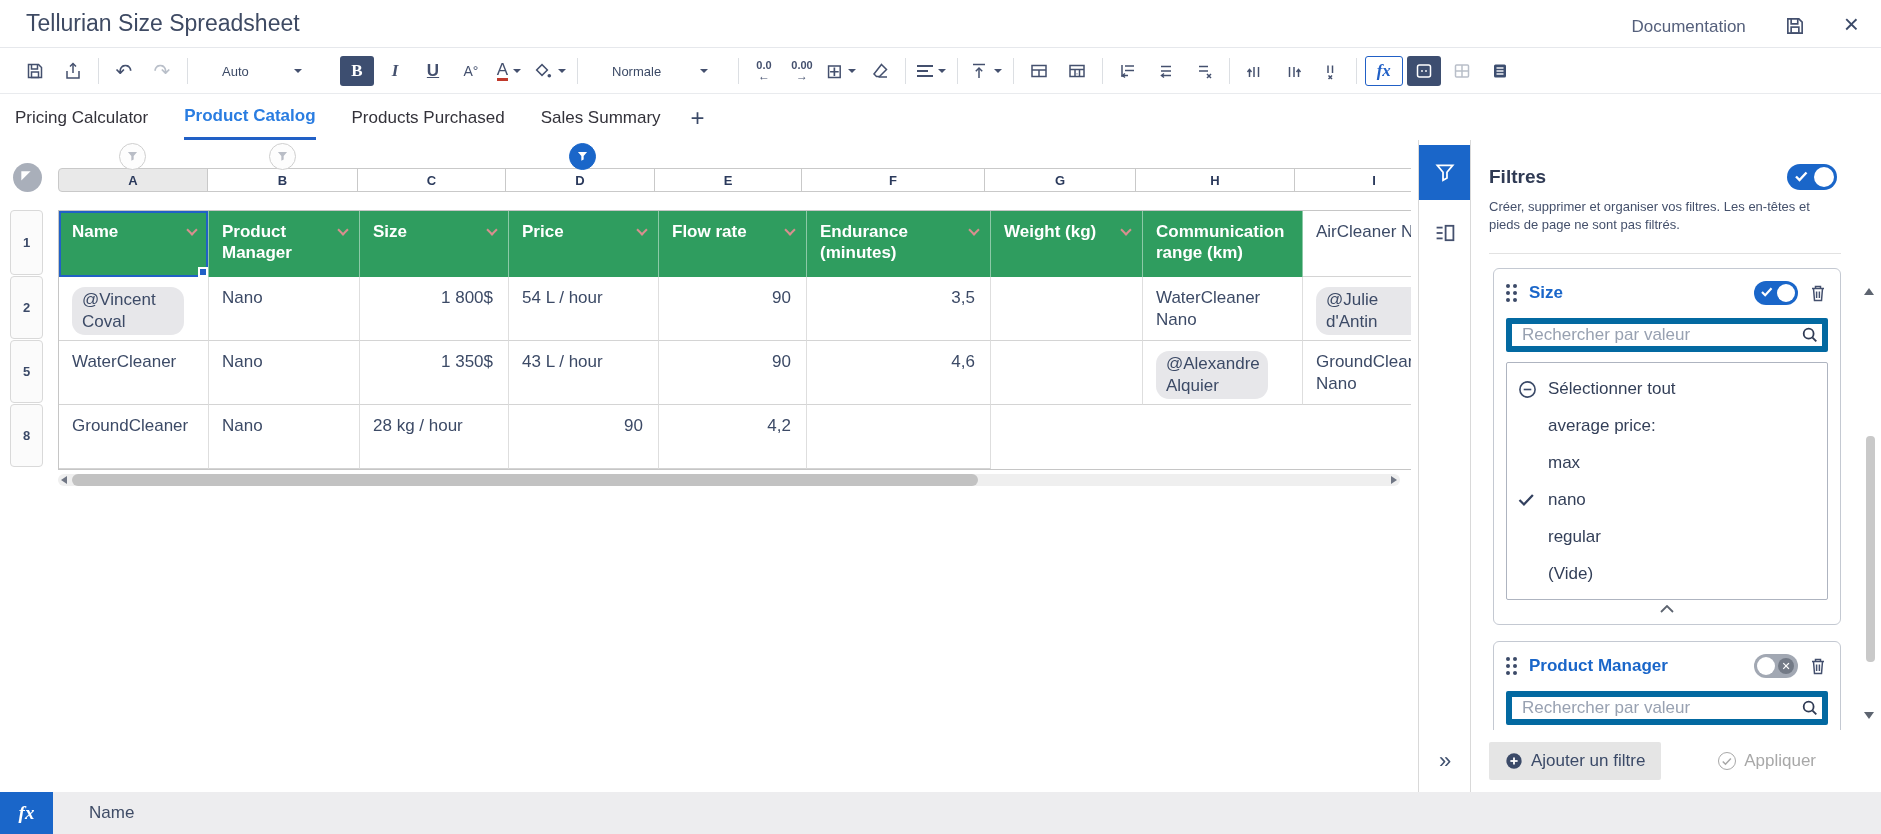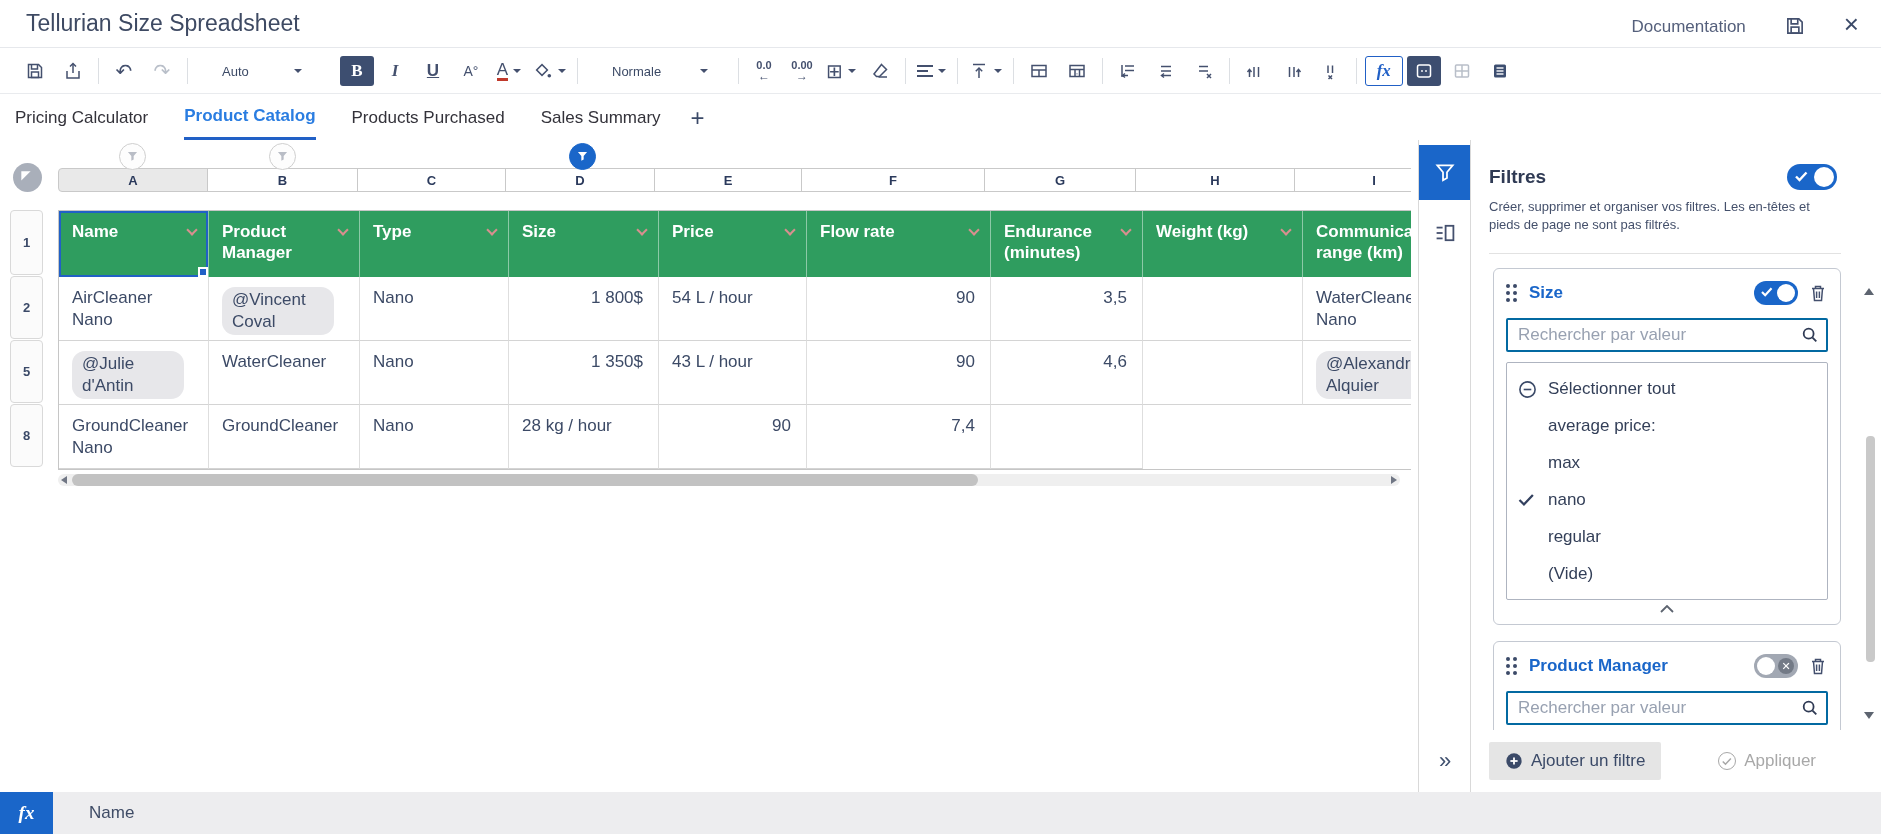--- a/index.html
+++ b/index.html
@@ -129,21 +129,21 @@
                         background:#737a86; color:#fff; font-size:11px; line-height:16px; text-align:center; }
 
   .cards { margin:14px 40px 0 22px; }
   .fcard { border:1px solid #c4c9d2; border-radius:6px; padding:12px 12px 6px; width:348px; background:#fff; }
   .fcard-head { display:flex; align-items:center; }
   .drag-dots { display:grid; grid-template-columns:4px 4px; grid-gap:3px; margin-right:12px; cursor:grab; }
   .drag-dots i { width:4px; height:4px; border-radius:50%; background:#3b4a68; }
   .fcard-title { font-size:17px; font-weight:bold; color:#1a66c9; flex:1; }
   .trash { margin-left:10px; cursor:pointer; display:flex; }
   .fsearch { position:relative; margin-top:13px; }
-  .fsearch input { width:100%; height:34px; border:2px solid #0369a1; border-radius:2px; padding:0 34px 0 10px;
+  .fsearch input { width:100%; height:34px; border:6px solid #0369a1; border-radius:2px; padding:0 34px 0 10px;
                    font-size:17px; color:#2f3a54; font-family:"Liberation Sans", sans-serif; outline:none; }
   .fsearch input::placeholder { color:#98a1b1; }
   .fsearch svg { position:absolute; right:9px; top:8px; }
   .flist { margin-top:10px; border:1px solid #aeb4c0; border-radius:2px; padding:8px 0 6px; }
   .fopt { display:flex; align-items:center; height:37px; padding-left:11px; font-size:17px; color:#333f58; cursor:pointer; }
   .fopt .oicon { width:30px; display:flex; align-items:center; }
   .card-collapse { height:18px; display:flex; align-items:center; justify-content:center; cursor:pointer; }
   .fcard.pm { margin-top:16px; height:96px; overflow:hidden; }
 
   .panel-footer { position:absolute; left:0; bottom:0; width:411px; height:62px; background:#fff;
@@ -433,21 +433,20 @@
     </div>
   <div class="row-nums">
       <div class="row-num" style="height: 65px;">1</div>
       <div class="row-num" style="height: 63px;">2</div>
       <div class="row-num" style="height: 63px;">5</div>
       <div class="row-num" style="height: 63px;">8</div>
     </div>
   <div class="sheet-table" style="grid-template-columns: 150px 151px 149px 150px 148px 184px 152px 160px 160px;">
       <div class="th selcell"><span>Name</span><span class="sort-caret"></span><span class="fill-handle"></span></div>
       <div class="th"><span>Product Manager</span><span class="sort-caret"></span></div>
-      <div class="th"><span>Type</span><span class="sort-caret"></span></div>
       <div class="th"><span>Size</span><span class="sort-caret"></span></div>
       <div class="th"><span>Price</span><span class="sort-caret"></span></div>
       <div class="th"><span>Flow rate</span><span class="sort-caret"></span></div>
       <div class="th"><span>Endurance (minutes)</span><span class="sort-caret"></span></div>
       <div class="th"><span>Weight (kg)</span><span class="sort-caret"></span></div>
       <div class="th"><span>Communication range (km)</span></div>
       <div class="td">AirCleaner Nano</div>
       <div class="td"><span class="pill">@Vincent Coval</span></div>
       <div class="td">Nano</div>
       <div class="td right">1 800$</div>
@@ -463,21 +462,21 @@
       <div class="td">43 L / hour</div>
       <div class="td right">90</div>
       <div class="td right">4,6</div>
       <div class="td"></div>
       <div class="td"><span class="pill">@Alexandre Alquier</span></div>
       <div class="td">GroundCleaner Nano</div>
       <div class="td">GroundCleaner</div>
       <div class="td">Nano</div>
       <div class="td">28 kg / hour</div>
       <div class="td right">90</div>
-      <div class="td right">7,4</div>
+      <div class="td right">4,2</div>
       <div class="td"></div>
     </div>
 
   <div class="hscroll">
     <span class="harrow left"></span>
     <span class="hthumb"></span>
     <span class="harrow right"></span>
   </div>
 
   <div class="side-strip">

